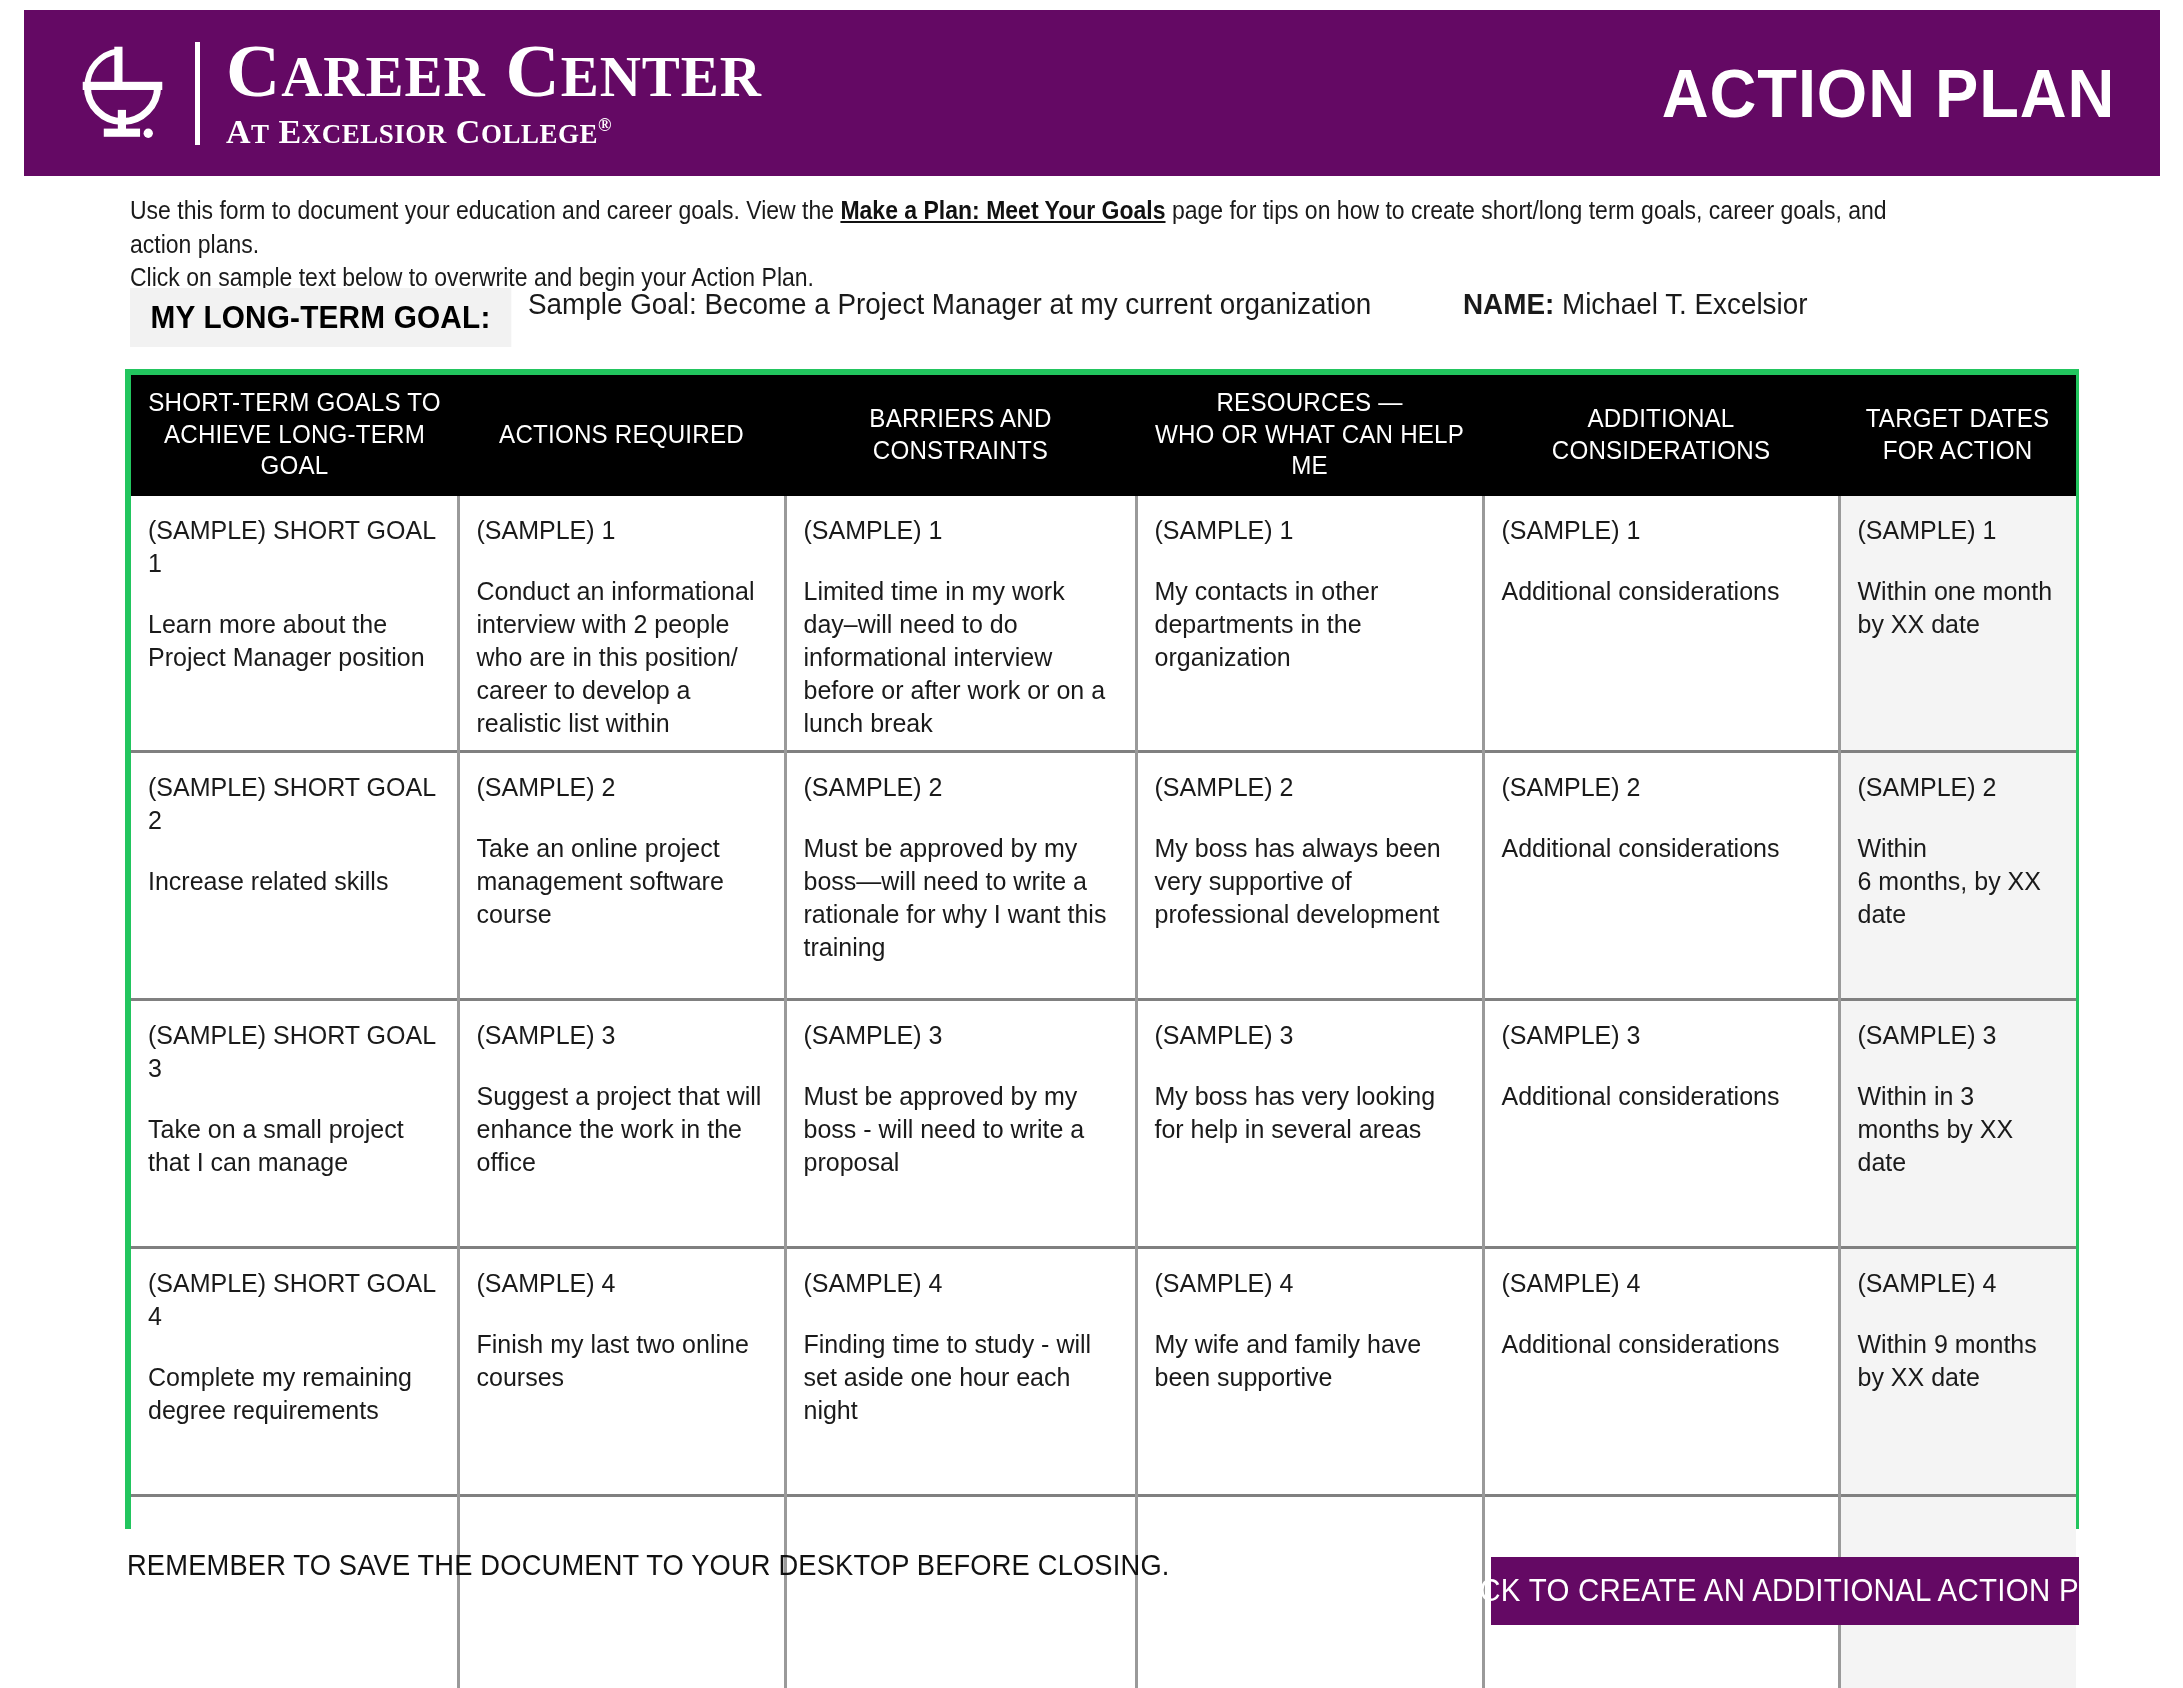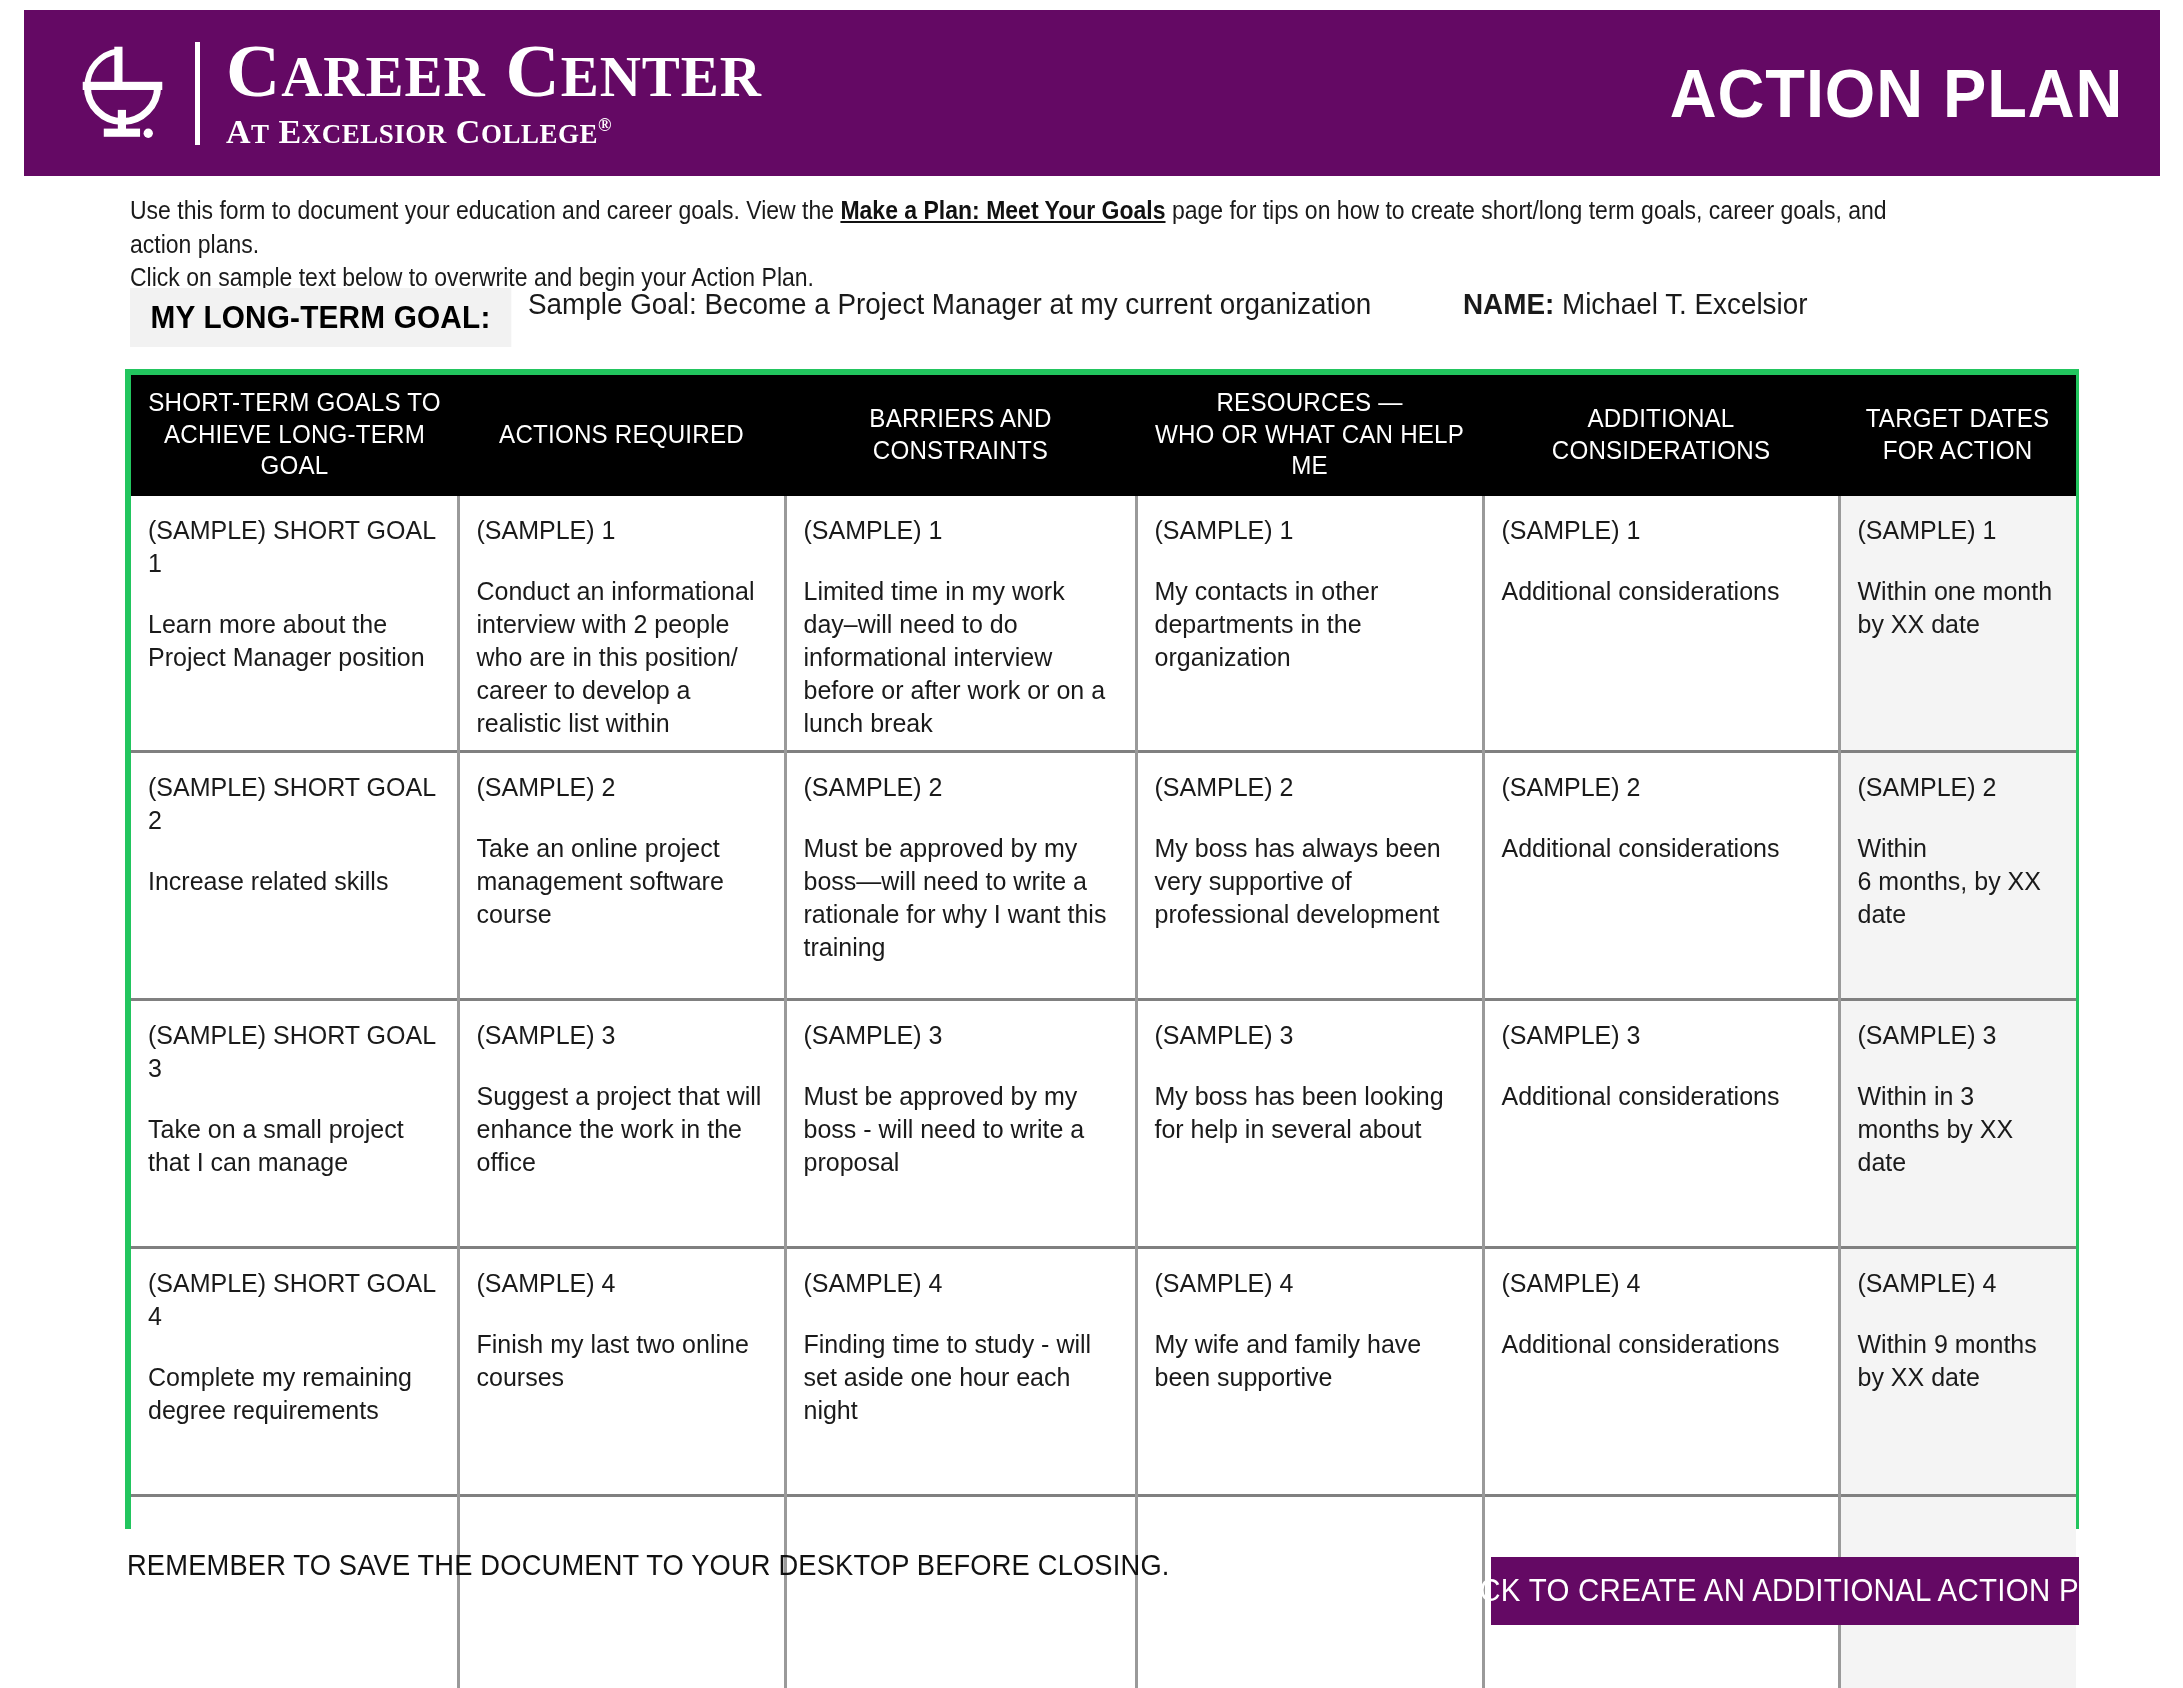--- a/index.html
+++ b/index.html
@@ -25,21 +25,21 @@
     position: absolute;
     left: 24px;
     top: 10px;
     width: 2136px;
     height: 166px;
     background: #640964;
     display: flex;
     align-items: center;
     justify-content: space-between;
     box-sizing: border-box;
-    padding: 0 24px 0 40px;
+    padding: 0 32px 0 40px;
   }
   .brand {
     display: flex;
     align-items: center;
     height: 100%;
   }
   .brand-logo {
     width: 117px;
     height: 117px;
     flex: 0 0 auto;
@@ -377,21 +377,21 @@
           <td>
               <div class="sampletag">(SAMPLE) 3</div>
               <div class="cellbody">Suggest a project that will enhance the work in the office</div>
             </td>
           <td>
               <div class="sampletag">(SAMPLE) 3</div>
               <div class="cellbody">Must be approved by my boss - will need to write a proposal</div>
             </td>
           <td>
               <div class="sampletag">(SAMPLE) 3</div>
-              <div class="cellbody">My boss has been looking for help in several about</div>
+              <div class="cellbody">My boss has very looking for help in several areas</div>
             </td>
           <td>
               <div class="sampletag">(SAMPLE) 3</div>
               <div class="cellbody">Additional considerations</div>
             </td>
           <td>
               <div class="sampletag">(SAMPLE) 3</div>
               <div class="cellbody">Within in 3 months by XX date</div>
             </td>
         </tr>

